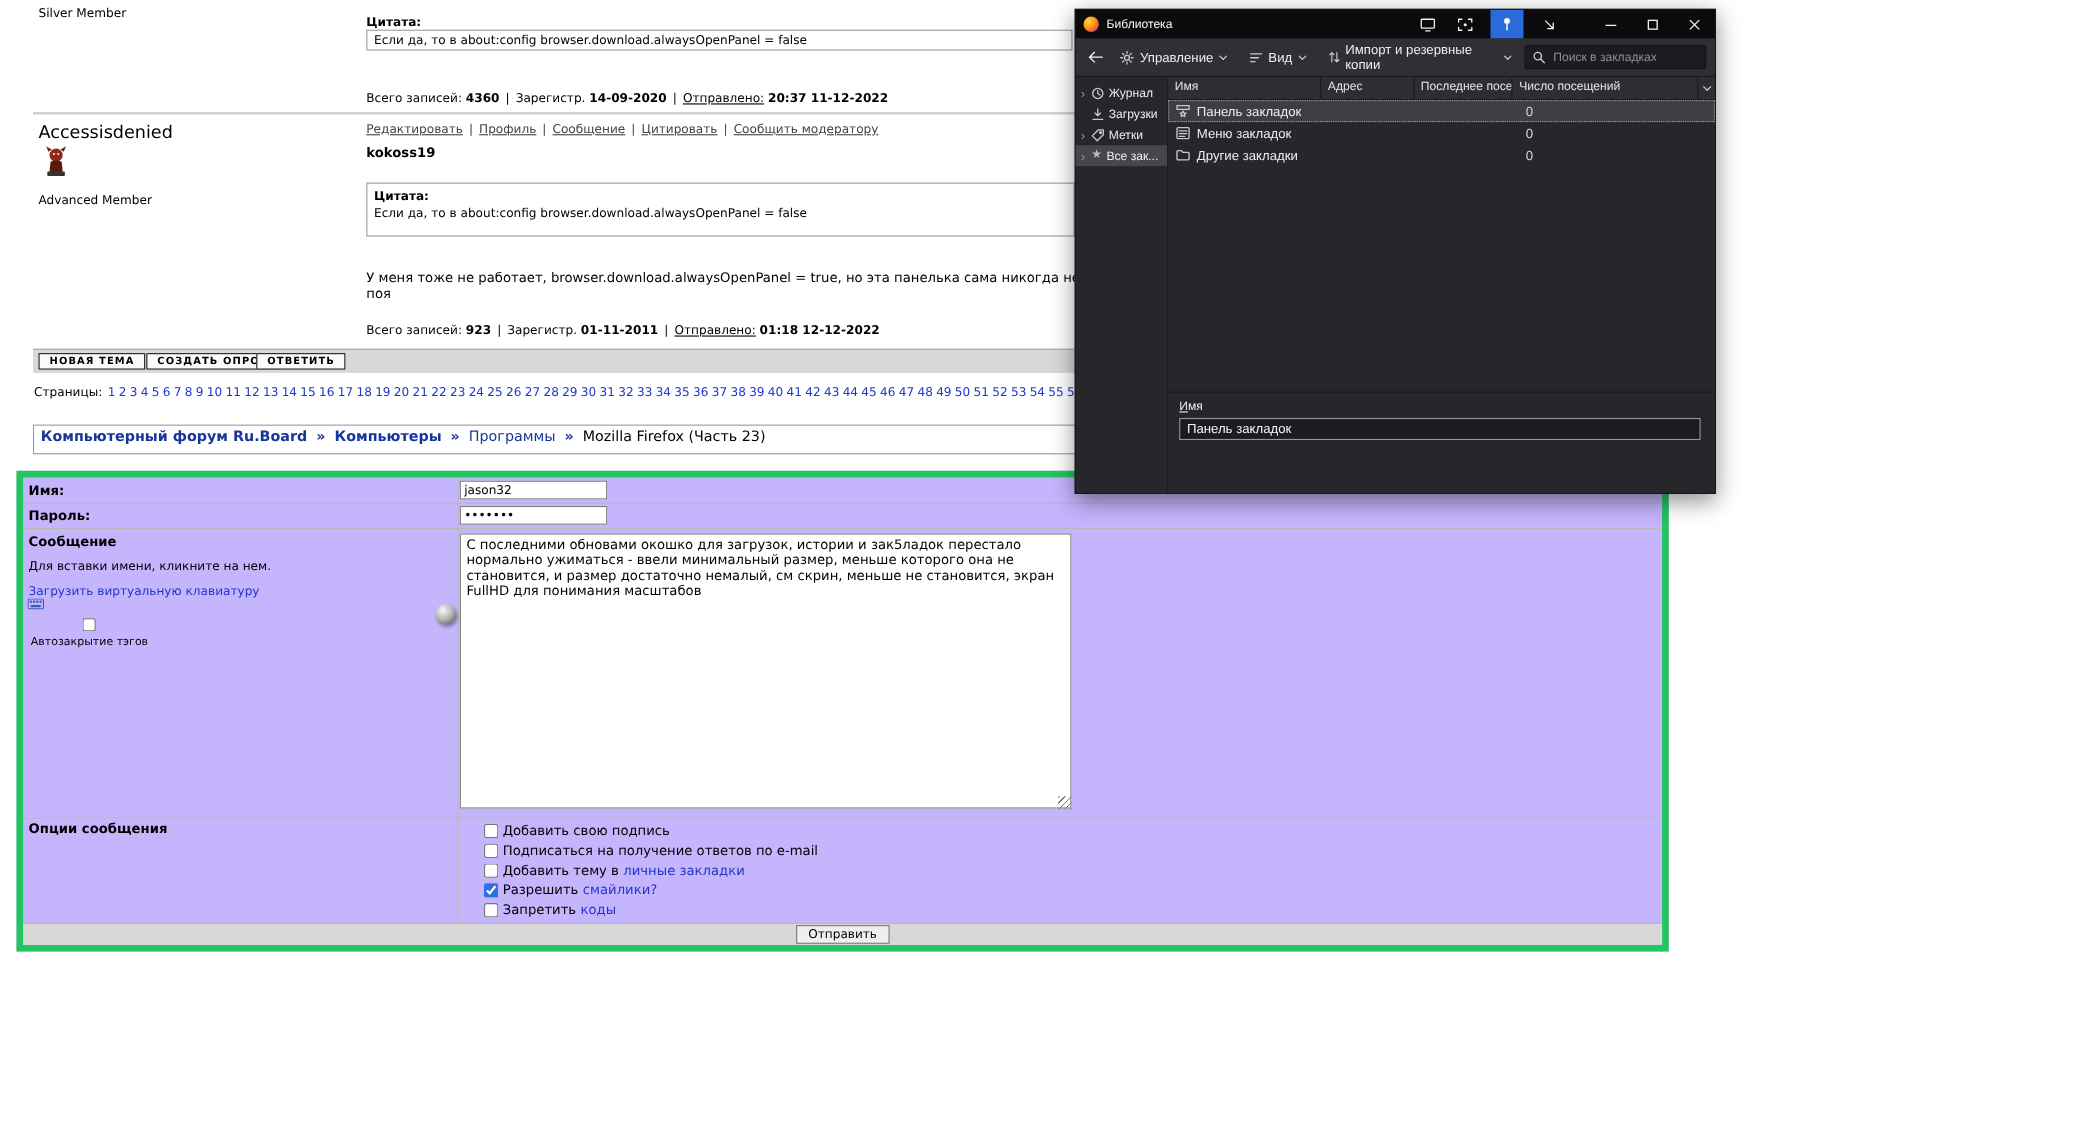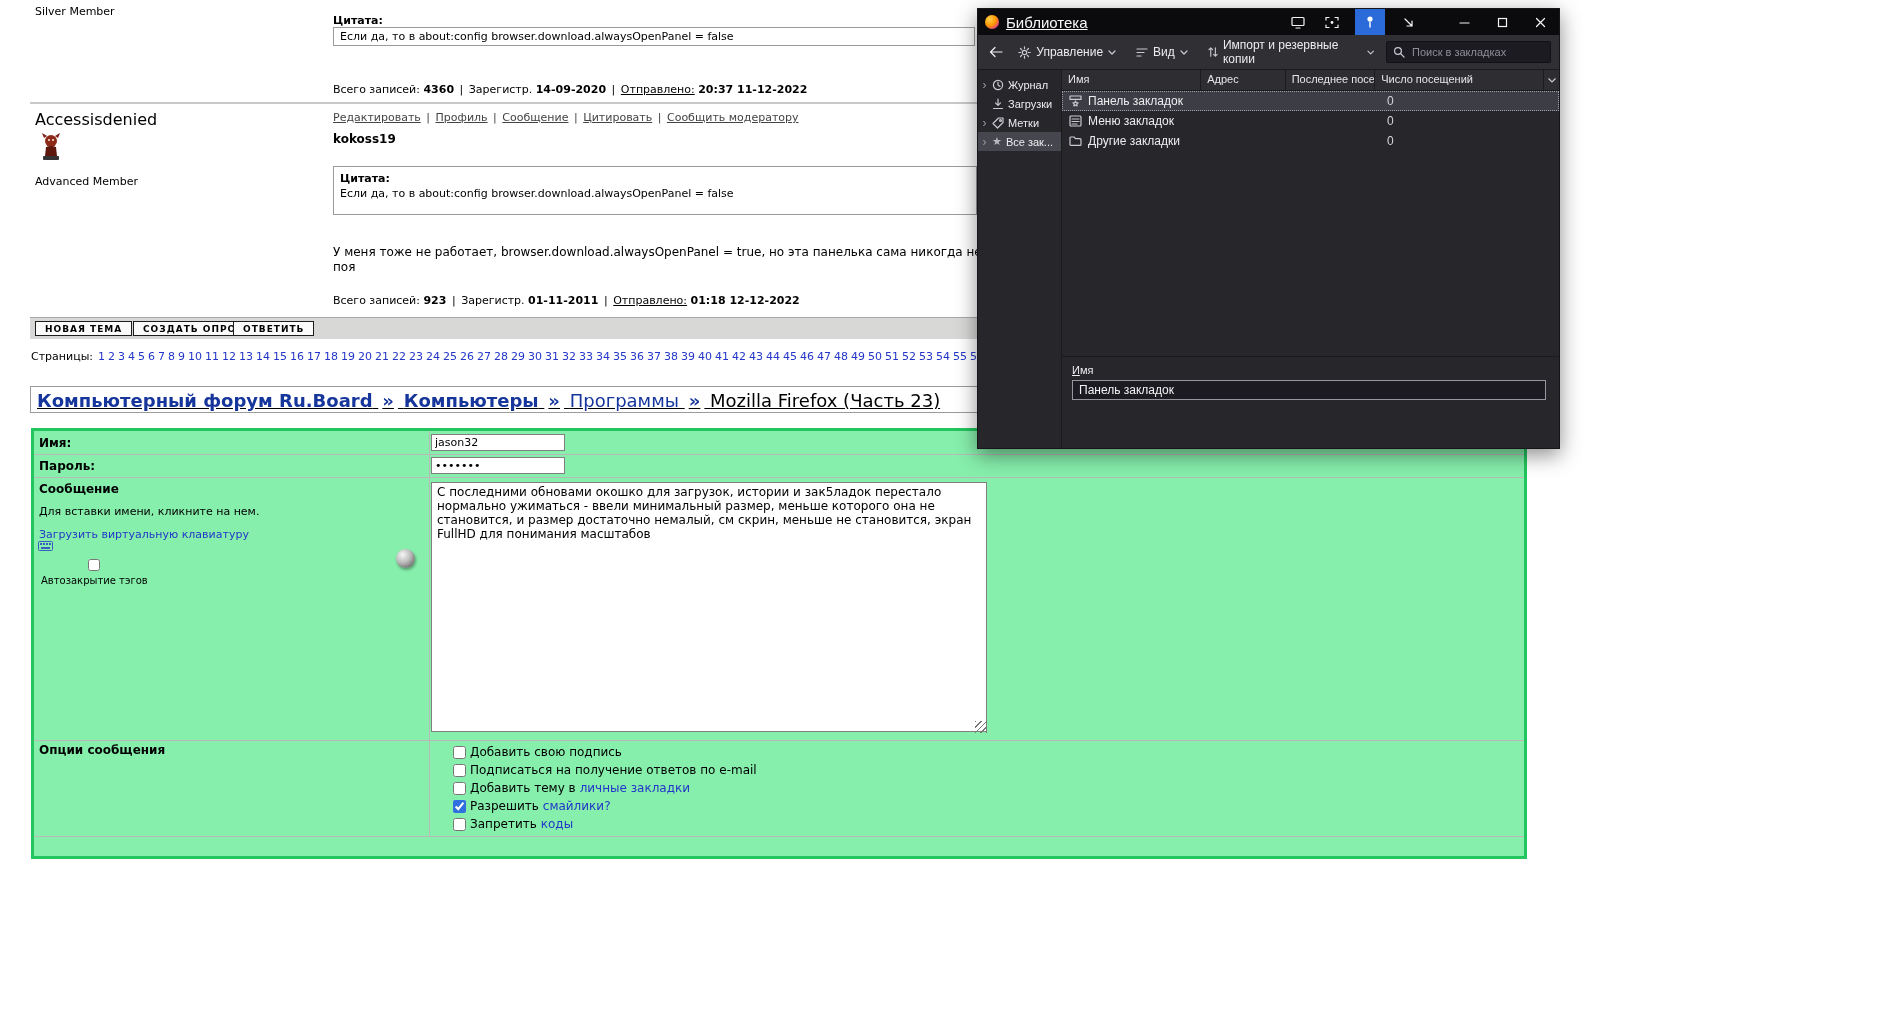--- a/index.html
+++ b/index.html
@@ -34,26 +34,26 @@
   .mini-btn{position:absolute;top:3px;height:15px;border:1px solid #1d1d1d;background:#fbfbfb;
             font-size:9px;font-weight:bold;letter-spacing:1px;padding:1px 9px 0;line-height:12px;cursor:pointer;
             font-family:"DejaVu Sans",sans-serif;}
   .mb0{left:5px;} .mb1{left:103px;} .mb2{left:203px;}
 
   .pages{left:31px;top:350px;}
   .pages a{margin-right:3px;}
   .pages .plabel{margin-right:5px;}
 
   .breadcrumb{left:30px;top:386px;width:1478px;height:19px;border:1px solid #9b9b9b;background:#fff;
-              padding:3px 6px;font-size:18px;text-decoration:underline;}
+              padding:3px 6px;font-size:13px;}
   .breadcrumb a{color:#17369c;font-weight:bold;}
   .breadcrumb a.plain{font-weight:normal;}
   .breadcrumb .bsep{color:#17369c;font-weight:bold;margin:0 4px;}
 
-  .form-box{left:31px;top:428px;width:1490px;height:425px;border:3px solid #22c55e;background:#86efac;}
+  .form-box{left:15px;top:428px;width:1490px;height:425px;border:6px solid #22c55e;background:#c4b5fd;}
   .fline{position:absolute;left:0;width:100%;height:0;border-top:1px solid #b9b9b9;}
   .fl1{top:23px;} .fl2{top:46px;} .fl3{top:309px;} .fl4{top:405px;}
   .fvert{position:absolute;left:395px;top:0;height:405px;width:0;border-left:1px solid #b9b9b9;}
   .flabel{position:absolute;left:5px;font-weight:bold;font-size:12px;}
   .lb-name{top:5px;} .lb-pass{top:28px;} .lb-msg{top:51px;} .lb-opts{top:312px;}
   .hint{position:absolute;left:5px;top:74px;font-size:11px;}
   .vklink{position:absolute;left:5px;top:97px;}
   .kbicon{position:absolute;left:4px;top:110px;}
   .autoclose{position:absolute;left:7px;top:128px;font-size:10px;display:flex;align-items:center;gap:4px;flex-direction:column;}
   .autoclose input{width:12px;height:12px;margin:0;}
@@ -76,21 +76,21 @@
               font-family:"DejaVu Sans",sans-serif;}
 
   
   .library{position:absolute;left:977px;top:8px;width:583px;height:441px;z-index:10;
            display:flex;flex-direction:column;background:#26262b;border:1px solid #16161a;
            box-shadow:0 6px 20px rgba(0,0,0,.45);font-family:"Liberation Sans",sans-serif;
            font-size:12px;color:#ededf0;box-sizing:border-box;}
   .lib-titlebar{flex:0 0 26px;background:#0b0b0d;display:flex;align-items:center;padding-left:7px;}
   .ff-icon{width:14px;height:14px;border-radius:50%;flex:0 0 14px;margin-right:7px;
            background:radial-gradient(circle at 32% 30%,#ffd24a,#ff9500 48%,#e1447c 76%,#7542e5);}
-  .lib-title{font-size:15px;color:#f9f9fa;text-decoration:underline;}
+  .lib-title{font-size:11px;color:#f9f9fa;}
   .tb-spacer{flex:1;}
   .tb-btn{width:34px;height:26px;display:flex;align-items:center;justify-content:center;cursor:pointer;}
   .tb-btn.pin{background:#2b6bd9;width:30px;margin:0 6px;}
   .win-btn{width:38px;height:26px;display:flex;align-items:center;justify-content:center;cursor:pointer;}
   .win-btn.min{margin-left:20px;}
   .lib-toolbar{flex:0 0 30px;background:#2f2f34;display:flex;align-items:center;padding:0 8px;gap:4px;
                border-bottom:1px solid #1b1b1e;}
   .nav-back{width:22px;height:22px;display:flex;align-items:center;justify-content:center;cursor:pointer;}
   .tb-group{display:flex;align-items:center;gap:5px;padding:3px 8px;cursor:pointer;color:#ededf0;}
   .lib-search{margin-left:auto;display:flex;align-items:center;gap:5px;background:#1c1b22;
@@ -262,20 +262,23 @@
         <input type="checkbox" checked="true" style="">
         <span>Разрешить </span>
           <a>смайлики?</a>
       </label>
       <label class="opt">
         <input type="checkbox" style="">
         <span>Запретить </span>
           <a>коды</a>
       </label>
     </div>
+    <div class="submit-bar">
+      <button class="submit-btn">Отправить</button>
+    </div>
   </div>
   <div class="abs sphere"></div>
 
   <div class="library">
     <div class="lib-titlebar">
       <span class="ff-icon"></span>
       <span class="lib-title">Библиотека</span>
       <span class="tb-spacer"></span>
       <span class="tb-btn">
         <svg width="14" height="13" viewBox="0 0 14 13" class="icon-white">

